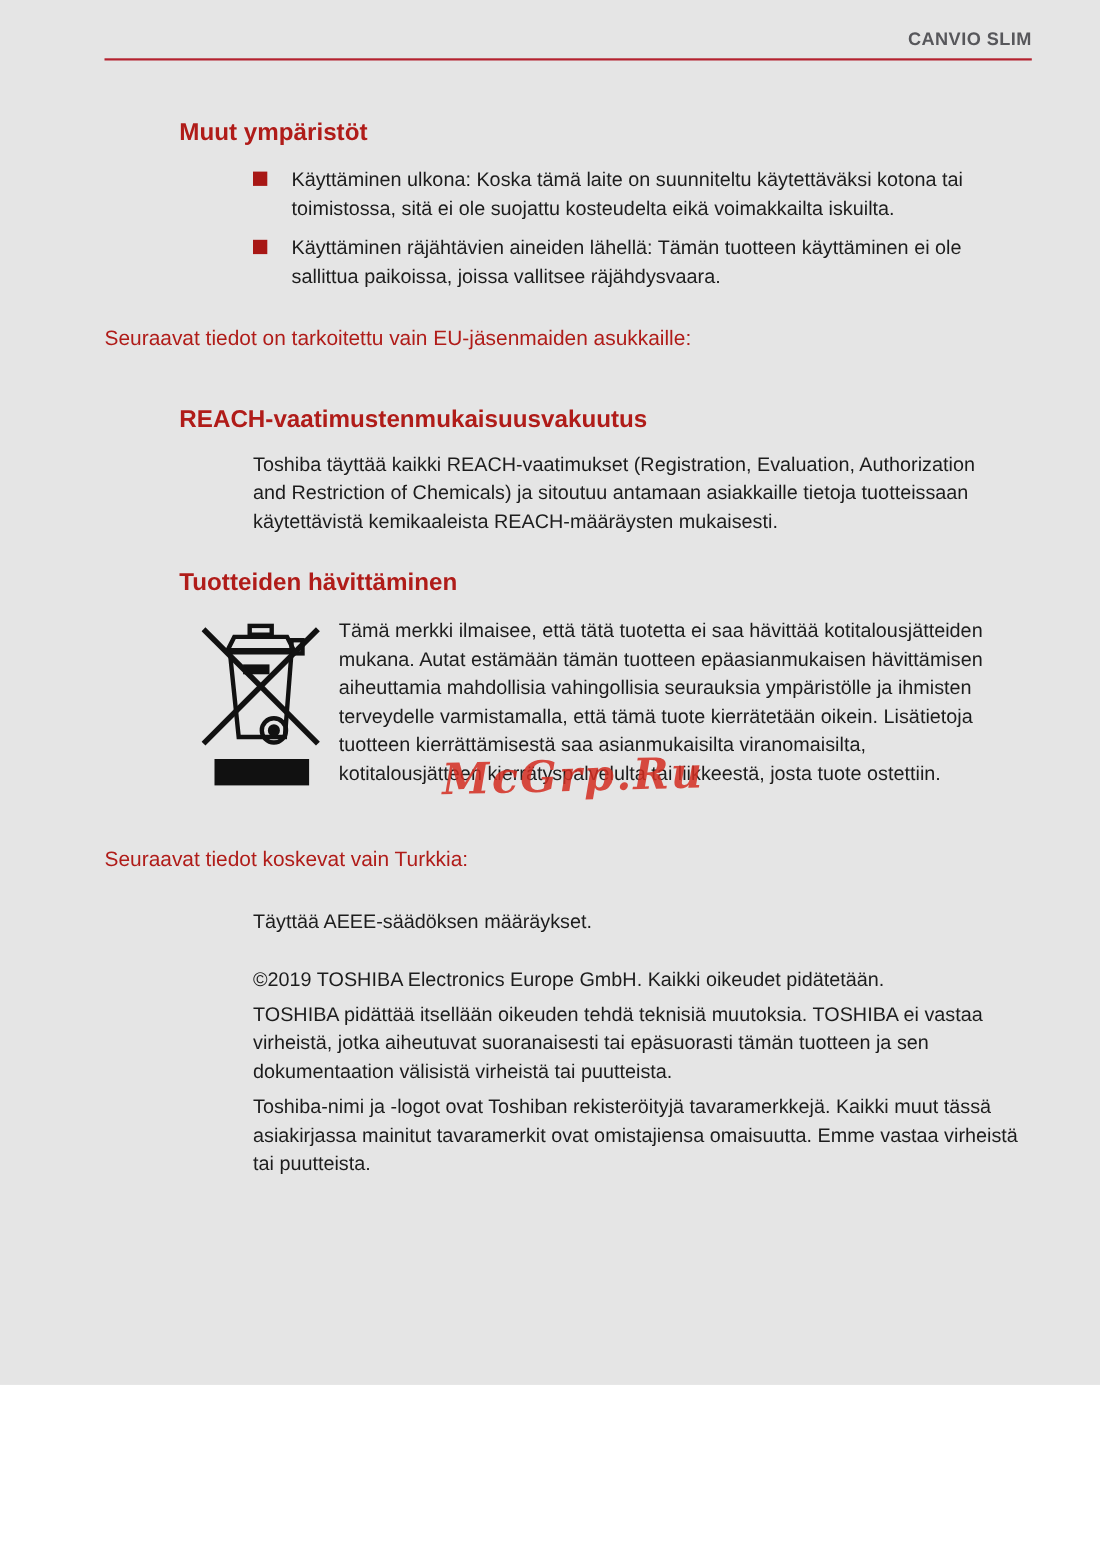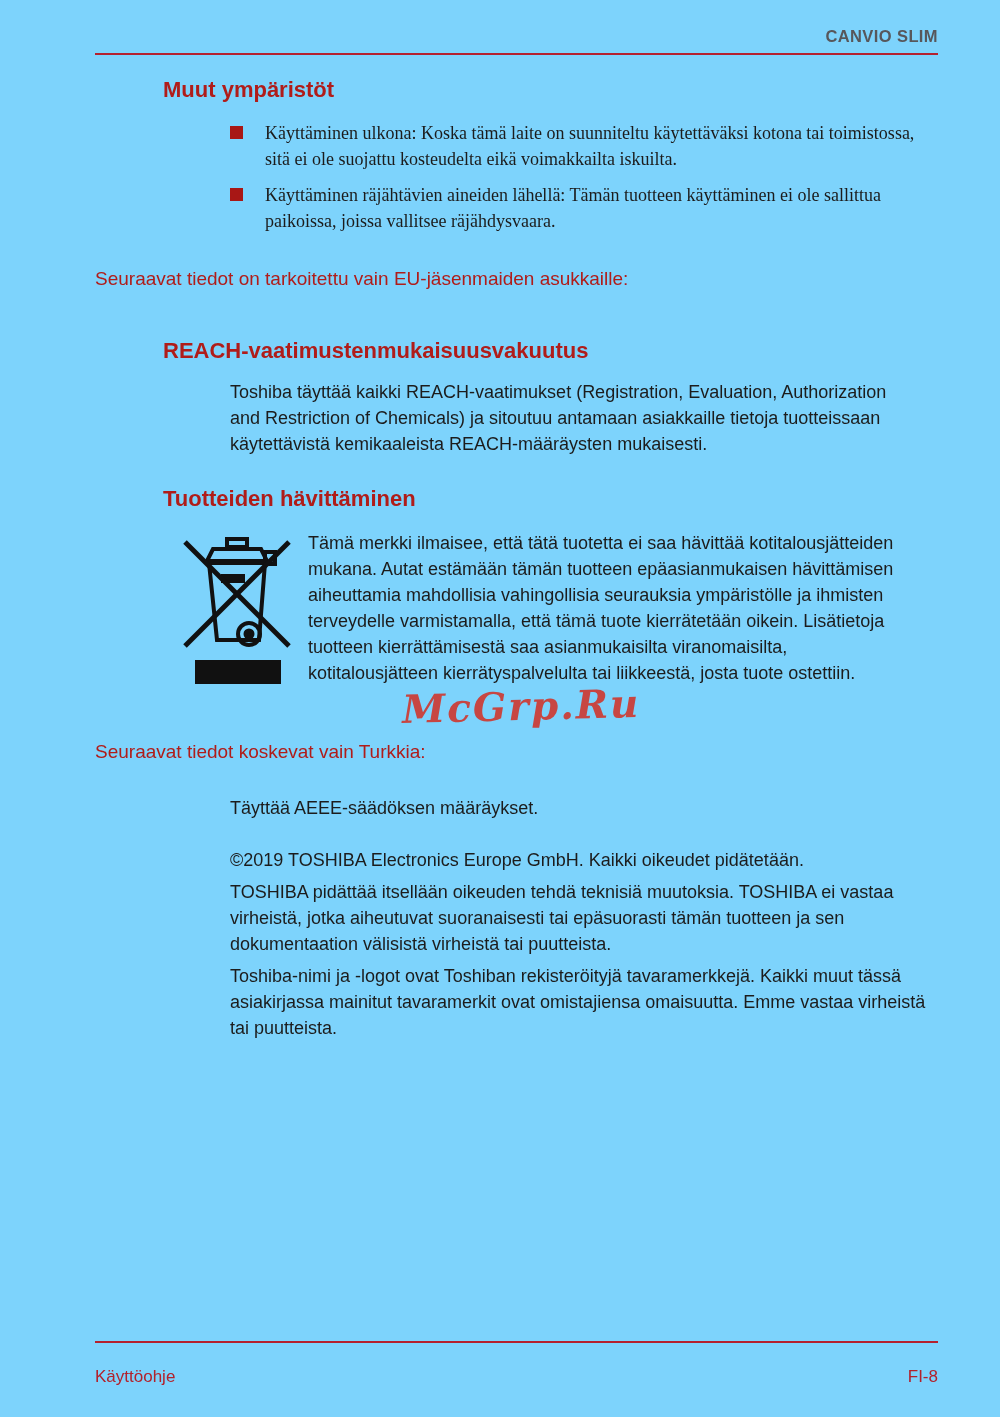--- a/index.html
+++ b/index.html
@@ -1,20 +1,20 @@
 <!DOCTYPE html>
 <html><head>
 <meta charset="utf-8">
 <style>
   html, body { margin: 0; padding: 0; background: #ffffff; }
   .page {
     position: relative;
     width: 1000px;
-    height: 1417px;
-    background: #7dd3fc;
+    height: 1259px;
+    background: #e5e5e5;
     font-family: "Liberation Sans", sans-serif;
     color: #1c1c1c;
     overflow: hidden;
   }
   
   .header { position: absolute; top: 0; left: 95px; right: 62px; }
   .header-title {
     text-align: right;
     font-weight: bold;
     font-size: 16.5px;
@@ -49,21 +49,21 @@
   }
   
   .bullets { list-style: none; margin: 17px 0 0 135px; padding: 0; }
   .bullets li { display: flex; align-items: flex-start; margin-bottom: 10px; }
   .bullet-square {
     flex: 0 0 auto;
     width: 13px; height: 13px;
     background: #a81715;
     margin: 6px 22px 0 0;
   }
-  .bullets .li-text { width: 650px; font-size: 18px; line-height: 26px; font-family: Liberation Serif, serif; }
+  .bullets .li-text { width: 650px; font-size: 18px; line-height: 26px; }
 
   
   .disposal-row { display: flex; margin: 22px 0 0 88px; }
   .weee-icon { flex: 0 0 auto; width: 108px; margin-right: 17px; }
   .disposal-text { width: 606px; font-size: 18px; line-height: 26px; margin-top: -4px; }
 
   
   .watermark {
     position: absolute;
     left: 402px;
@@ -99,21 +99,21 @@
 
 <div class="page">
 
   <div class="header">
     <div class="header-title">CANVIO SLIM</div>
     <div class="header-rule"></div>
   </div>
 
   <div class="content">
 
-    <h2 class="section" style="margin-top:20px">Muut ympäristöt</h2>
+    <h2 class="section" style="margin-top:50px">Muut ympäristöt</h2>
 
     <ul class="bullets">
       <li>
         <span class="bullet-square"></span>
         <span class="li-text">Käyttäminen ulkona: Koska tämä laite on suunniteltu käytettäväksi kotona tai toimistossa, sitä ei ole suojattu kosteudelta eikä voimakkailta iskuilta.</span>
       </li>
       <li>
         <span class="bullet-square"></span>
         <span class="li-text">Käyttäminen räjähtävien aineiden lähellä: Tämän tuotteen käyttäminen ei ole sallittua paikoissa, joissa vallitsee räjähdysvaara.</span>
       </li>

